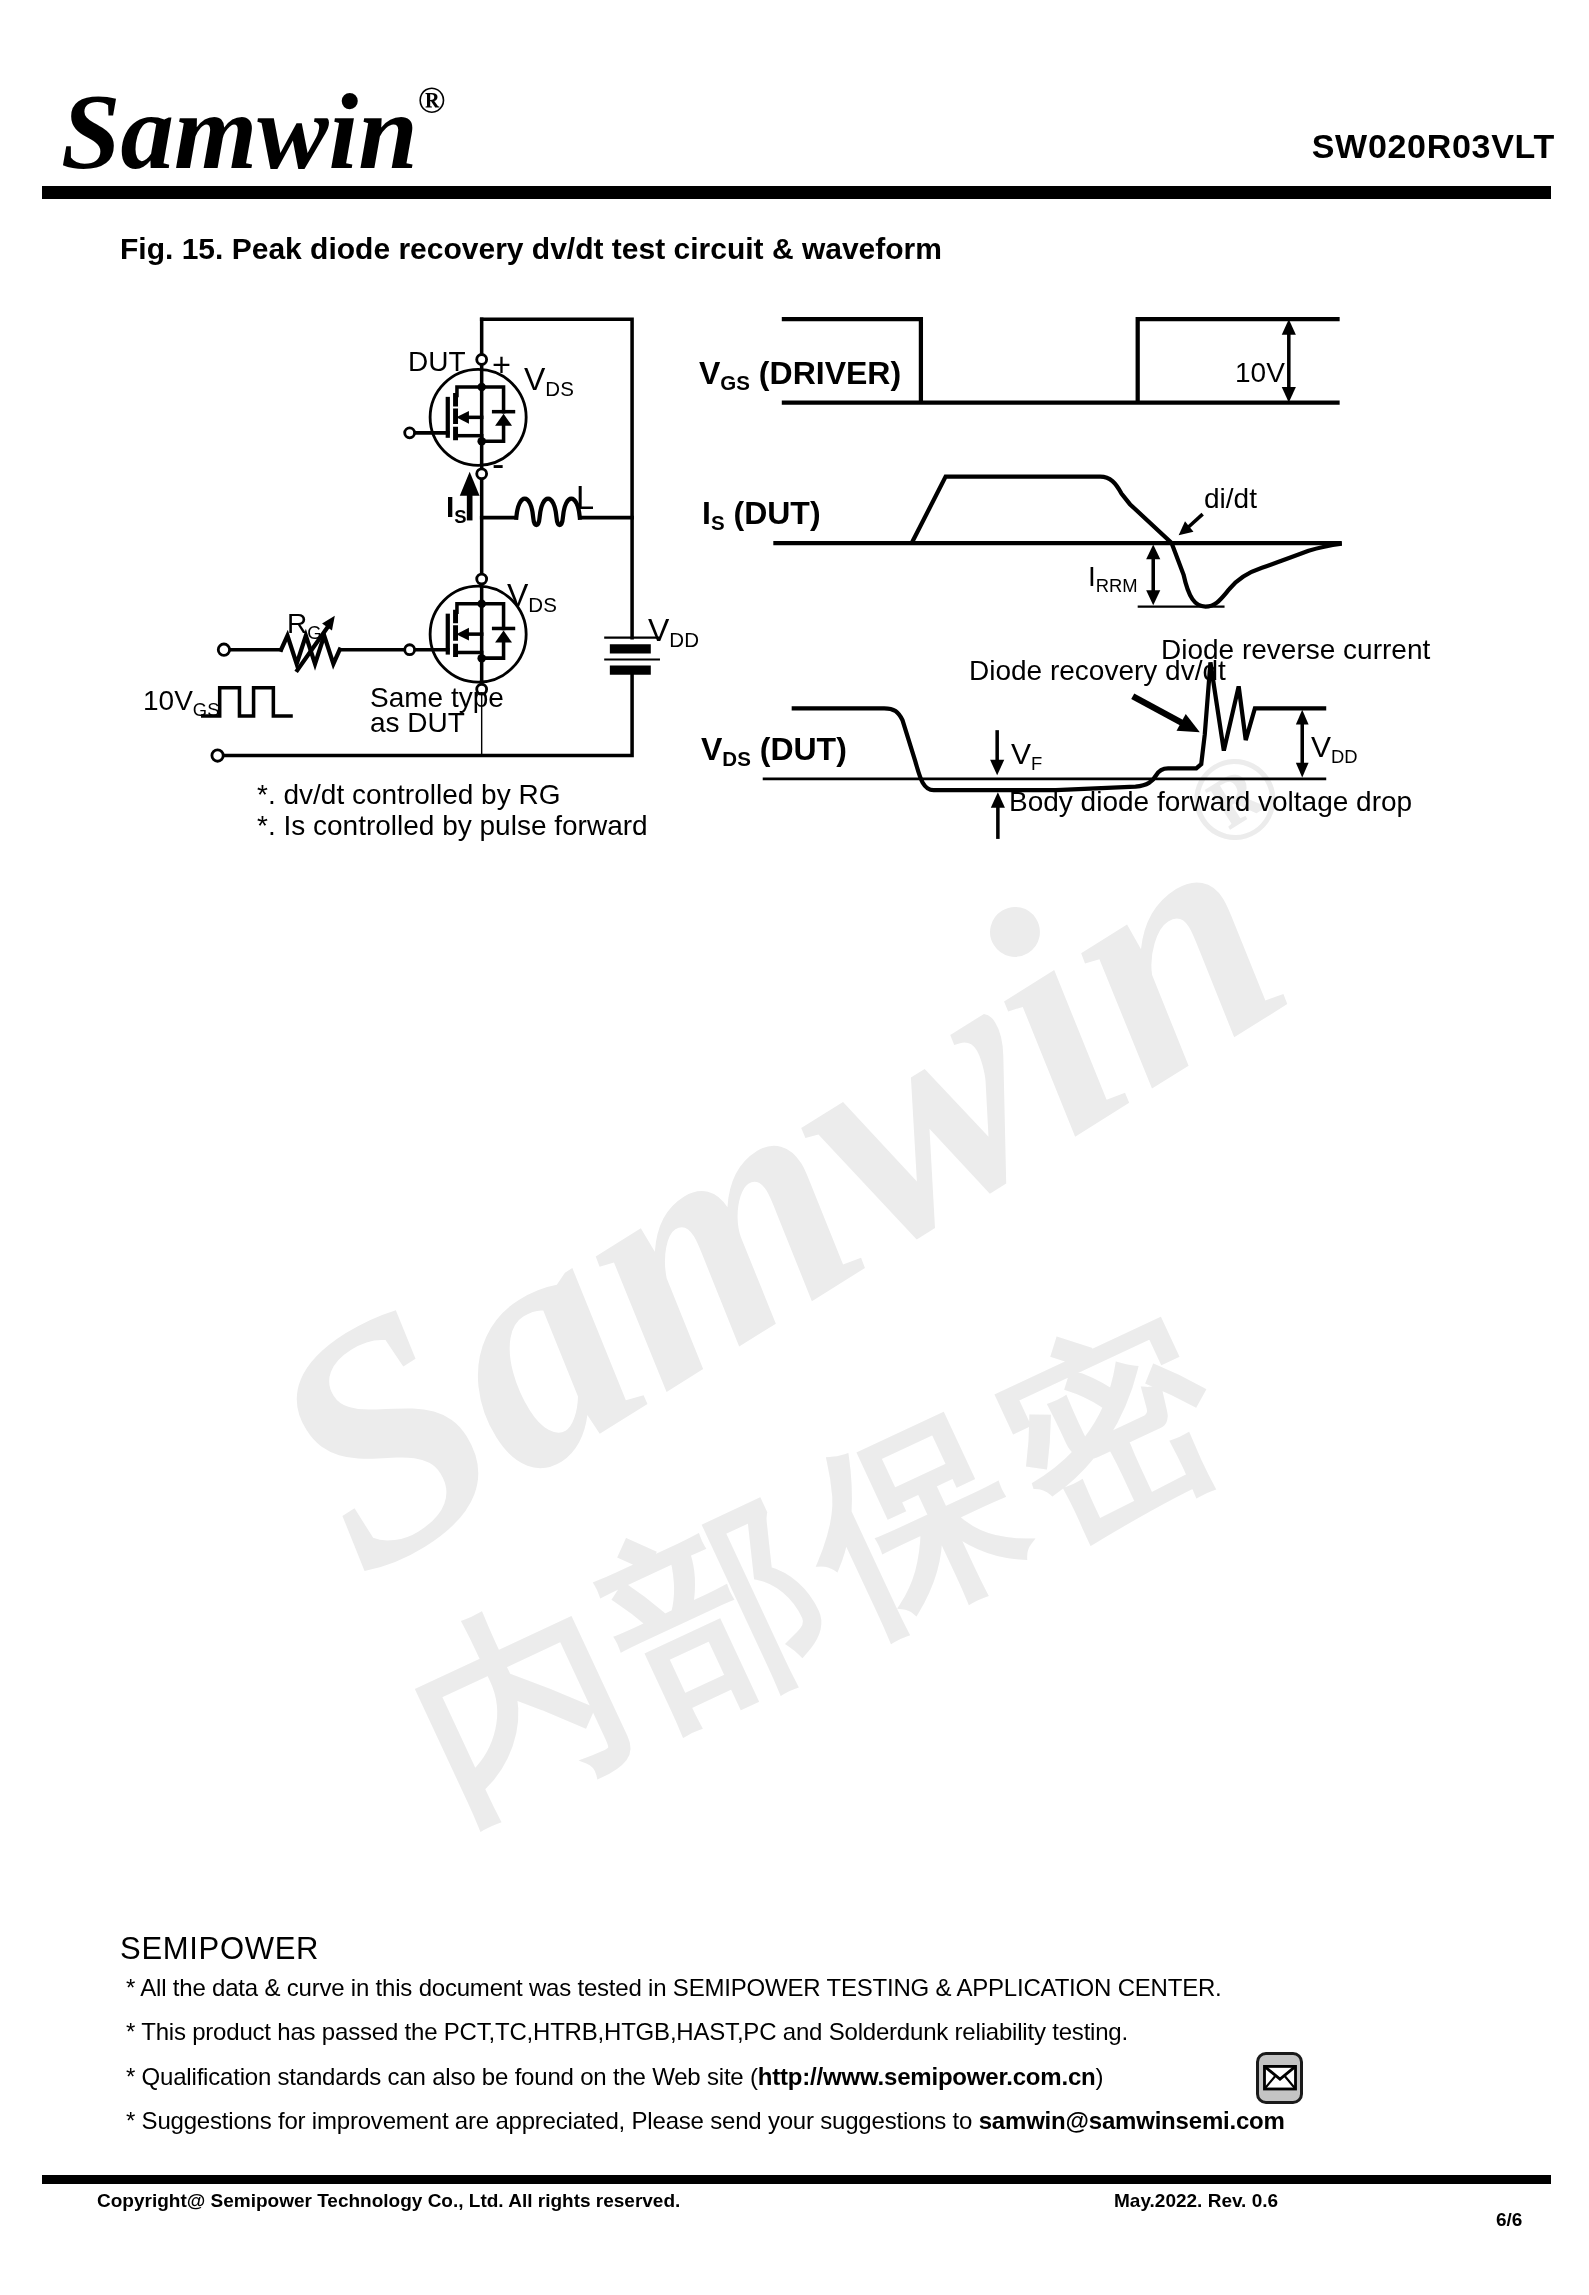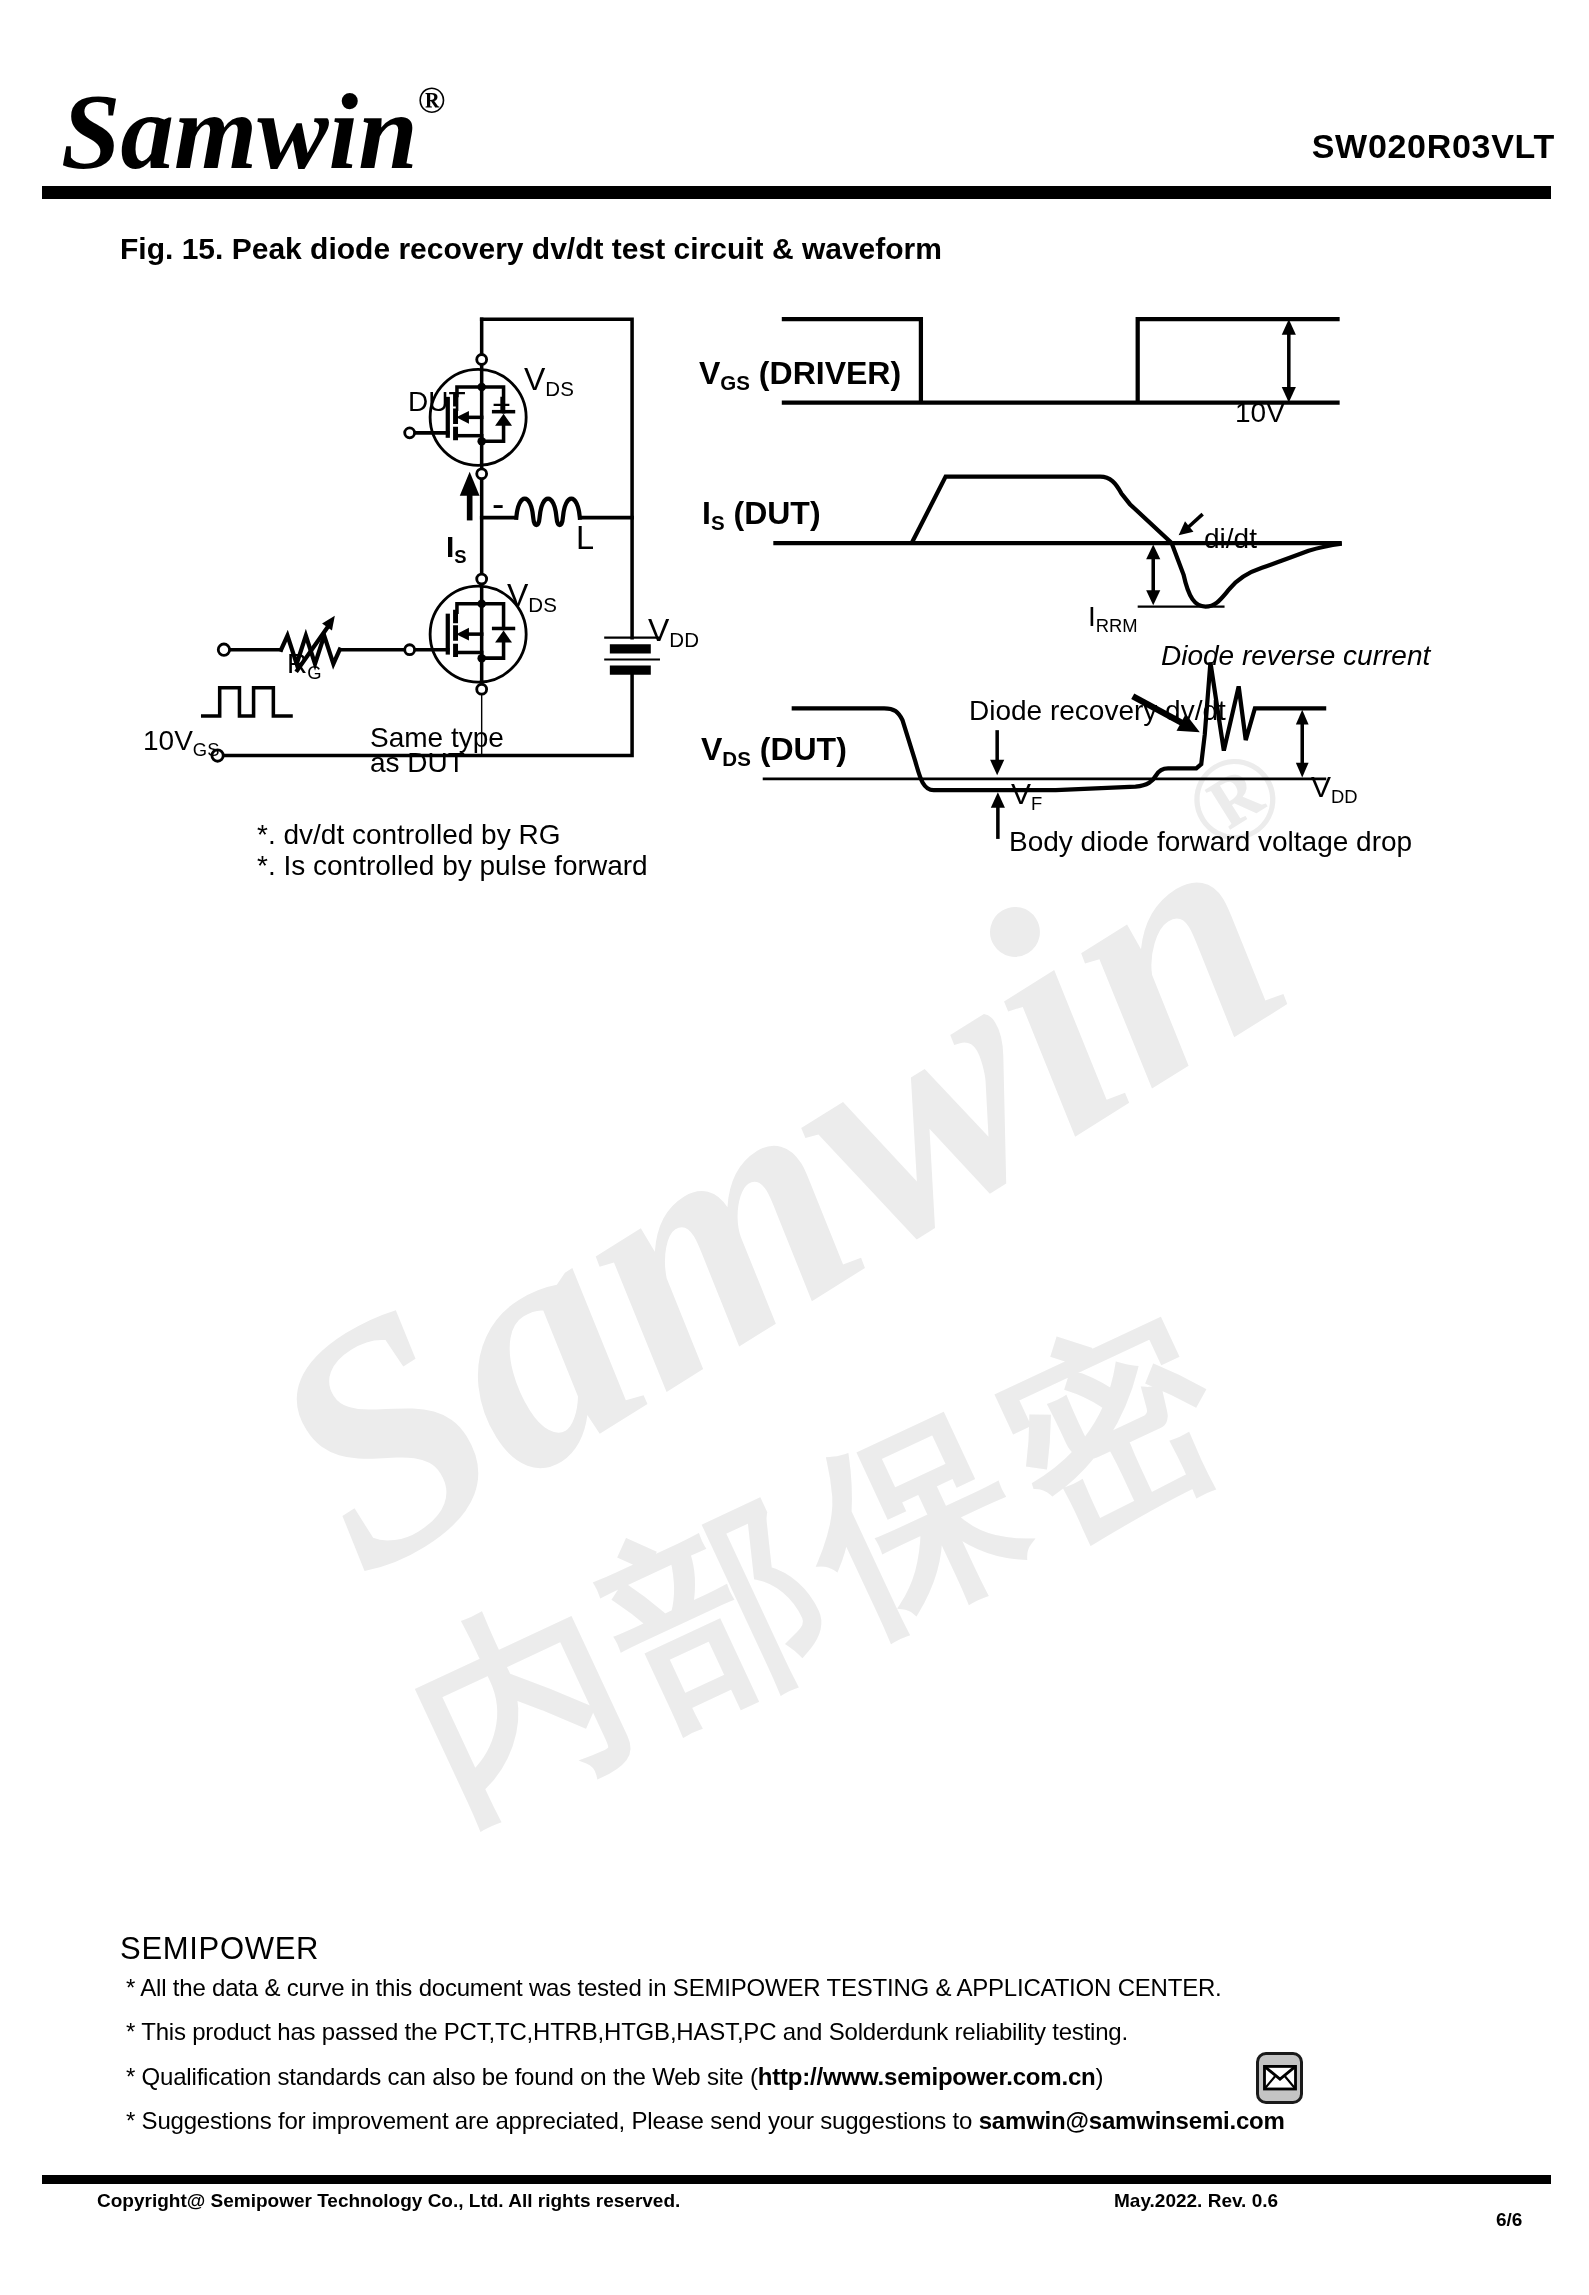--- a/index.html
+++ b/index.html
@@ -9,21 +9,21 @@
   
   .logo{left:61px;top:79px;font-family:"Liberation Serif",serif;
         font-style:italic;font-weight:bold;font-size:107px;line-height:1;}
   .logo sup{font-size:37px;vertical-align:55px;font-style:normal;}
   .part-number{right:34px;top:127px;font-size:34px;font-weight:bold;letter-spacing:0.7px;}
   .rule{left:42px;width:1509px;background:#000;}
   .rule.top{top:186px;height:13.4px;}
   .rule.bottom{top:2175px;height:9.2px;}
   .fig-title{left:120px;top:232px;font-size:30px;font-weight:bold;}
   
-  .lbl{font-size:28px;line-height:1;margin-top:40px;}
+  .lbl{font-size:28px;line-height:1;}
   .lbl .sb{font-size:18.4px;vertical-align:-5.7px;}
   .blbl{font-size:32px;font-weight:bold;line-height:1;}
   .blbl .sb{font-size:20.5px;vertical-align:-6.4px;font-weight:bold;}
   .big{font-size:32px;}
   .big .sb{font-size:20.5px;vertical-align:-6.4px;}
   
   .wm-en{left:812px;top:1169px;transform:translate(-50%,-50%) rotate(-32deg);
          font-family:"Liberation Serif",serif;font-style:italic;font-weight:bold;
          font-size:332px;line-height:1;z-index:0;}
   .wm-en sup{font-size:120px;vertical-align:162px;font-style:normal;}
@@ -171,21 +171,21 @@
 <div class="abs lbl" style="left:370px;top:684px;">Same type</div>
 <div class="abs lbl" style="left:370px;top:709px;">as DUT</div>
 <div class="abs lbl" style="left:257px;top:781px;">*. dv/dt controlled by RG</div>
 <div class="abs lbl" style="left:257px;top:812px;">*. Is controlled by pulse forward</div>
 
 <div class="abs blbl" style="left:699px;top:357px;"><span>V</span><span class="sb">GS</span><span> (DRIVER)</span></div>
 <div class="abs lbl" style="left:1235px;top:359px;">10V</div>
 <div class="abs blbl" style="left:702px;top:497px;"><span>I</span><span class="sb">S</span><span> (DUT)</span></div>
 <div class="abs lbl" style="left:1204px;top:485px;">di/dt</div>
 <div class="abs lbl" style="left:1088px;top:563px;"><span>I</span><span class="sb">RRM</span></div>
-<div class="abs lbl" style="left:1161px;top:602px;font-style:italic;">Diode reverse current</div>
+<div class="abs lbl" style="left:1161px;top:636px;">Diode reverse current</div>
 <div class="abs lbl" style="left:969px;top:657px;">Diode recovery dv/dt</div>
 <div class="abs blbl" style="left:701px;top:733px;"><span>V</span><span class="sb">DS</span><span> (DUT)</span></div>
 <div class="abs lbl" style="left:1011px;top:739px;font-size:30px;"><span>V</span><span class="sb">F</span></div>
 <div class="abs lbl" style="left:1311px;top:732px;font-size:30px;"><span>V</span><span class="sb">DD</span></div>
 <div class="abs lbl" style="left:1009px;top:788px;">Body diode forward voltage drop</div>
 
 <div class="abs disc-title">SEMIPOWER</div>
 <div class="abs disc-line" style="top:1974px;"><span>* All the data &amp; curve in this document was tested in SEMIPOWER TESTING &amp; APPLICATION CENTER.</span><span></span><span class="b"></span><span></span></div>
 <div class="abs disc-line" style="top:2018px;"><span>* This product has passed the PCT,TC,HTRB,HTGB,HAST,PC and Solderdunk reliability testing.</span><span></span><span class="b"></span><span></span></div>
 <div class="abs disc-line" style="top:2063px;"><span>* Qualification standards can also be found on the Web </span><span>site (</span><span class="b">http://www.semipower.com.cn</span><span>)</span></div>

